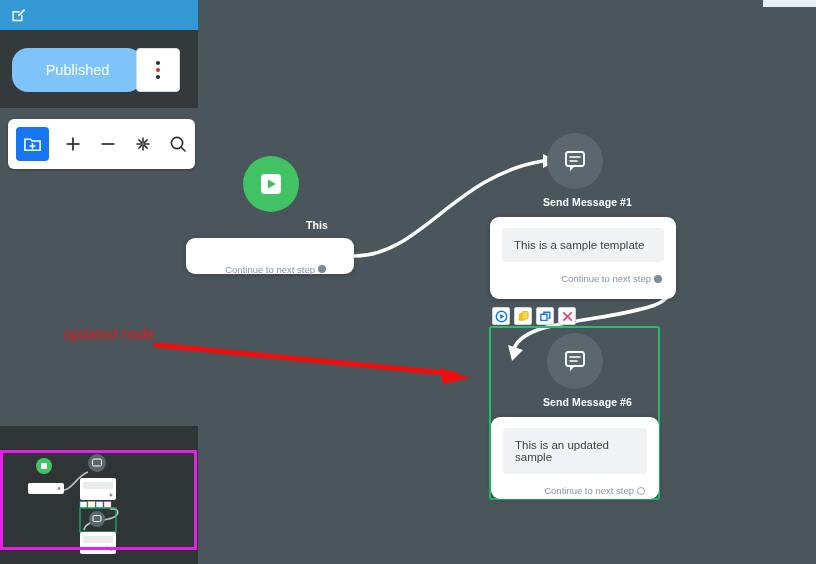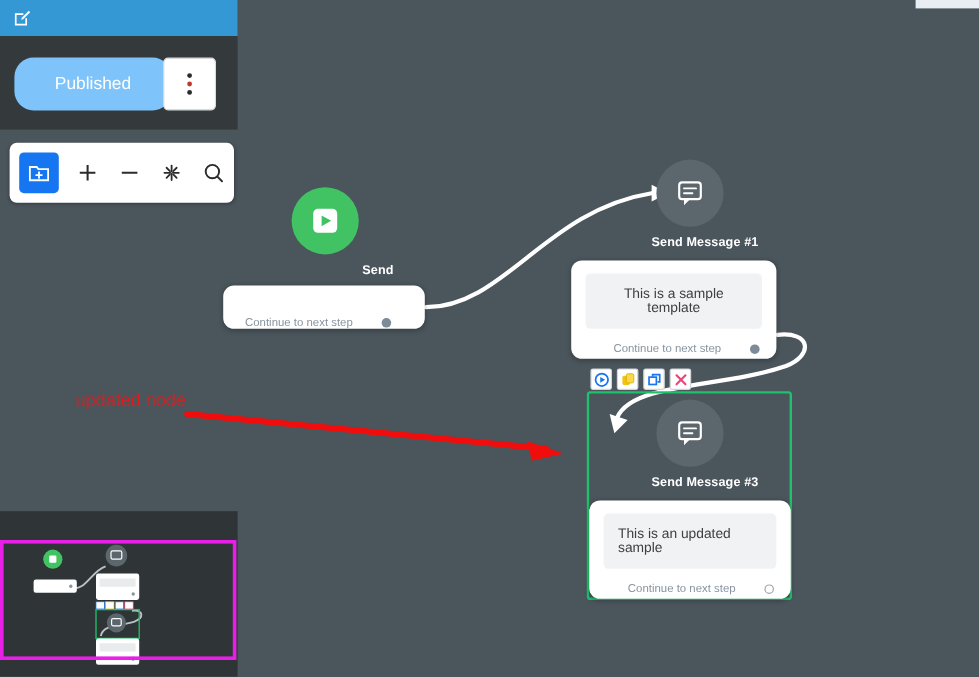--- a/index.html
+++ b/index.html
@@ -74,21 +74,21 @@
 
   .card {
     background:#ffffff; border-radius:9px; box-shadow:0 1px 4px rgba(0,0,0,.25);
   }
   .card-pill { padding:13px 14px 13px 0; }
   .tmpl-box {
     background:#f1f2f4; border-radius:4px; padding:11px 12px;
     font-size:11.5px; color:#3c4043;
   }
   .card-foot {
-    display:flex; align-items:center; justify-content:flex-end; gap:24px;
+    display:flex; align-items:center; justify-content:flex-end; gap:3px;
     font-size:9.5px; color:#8794a0; padding:10px 14px 0 0;
   }
   .dot-filled { width:8px; height:8px; border-radius:50%; background:#7d8a97; }
   .dot-hollow { width:8px; height:8px; border-radius:50%; border:1.4px solid #9aa6b1; background:transparent; }
 
   
   #node-msg2-wrap {
     position:absolute; left:489px; top:326px; width:171px; height:174px;
     border:2px solid #1fc16b; border-radius:3px; background:transparent;
   }
@@ -138,21 +138,21 @@
 
 <div id="annotation-text">updated node</div>
 
 <div class="node" style="left:213px; top:156px; width:115px;">
   <div class="node-circle start">
     <svg width="26" height="26" viewBox="0 0 26 26">
       <rect x="3" y="3" width="20" height="20" rx="4" fill="#ffffff"></rect>
       <polygon points="10,8.5 18,13 10,17.5" fill="#41c363"></polygon>
     </svg>
   </div>
-  <div class="node-label">Send</div>
+  <div class="node-label">This</div>
 </div>
 
 <div class="card card-pill" style="position:absolute; left:186px; top:238px; width:168px; height:36px;">
   <div class="card-foot" style="padding:0 14px 0 0; height:36px; align-items:center;">
     <span>Continue to next step</span>
     <span class="dot-filled"></span>
   </div>
 </div>
 
 <div class="node" style="left:517px; top:133px; width:115px;">
@@ -160,21 +160,21 @@
     <svg width="26" height="24" viewBox="0 0 26 24">
       <rect x="4" y="3" width="18" height="14" rx="2.5" fill="none" stroke="#ffffff" stroke-width="1.8"></rect>
       <polygon points="8,17 8,22 13,17" fill="#ffffff"></polygon>
       <line x1="8" y1="8" x2="18" y2="8" stroke="#ffffff" stroke-width="1.6" stroke-linecap="round"></line>
       <line x1="8" y1="12" x2="15" y2="12" stroke="#ffffff" stroke-width="1.6" stroke-linecap="round"></line>
     </svg>
   </div>
   <div class="node-label">Send Message #1</div>
 </div>
 
-<div class="card" style="position:absolute; left:476px; top:217px; width:171px; height:82px; padding:11px 12px;text-align:center;">
+<div class="card" style="position:absolute; left:490px; top:217px; width:186px; height:82px; padding:11px 12px;">
   <div class="tmpl-box">This is a sample template</div>
   <div class="card-foot" style="padding:11px 2px 0 0;">
     <span>Continue to next step</span>
     <span class="dot-filled"></span>
   </div>
 </div>
 
 <div id="node-actions">
   <button class="na-btn">
     <svg width="13" height="13" viewBox="0 0 14 14">
@@ -206,21 +206,21 @@
 
 <div class="node" style="left:517px; top:333px; width:115px;">
   <div class="node-circle msg">
     <svg width="26" height="24" viewBox="0 0 26 24">
       <rect x="4" y="3" width="18" height="14" rx="2.5" fill="none" stroke="#ffffff" stroke-width="1.8"></rect>
       <polygon points="8,17 8,22 13,17" fill="#ffffff"></polygon>
       <line x1="8" y1="8" x2="18" y2="8" stroke="#ffffff" stroke-width="1.6" stroke-linecap="round"></line>
       <line x1="8" y1="12" x2="15" y2="12" stroke="#ffffff" stroke-width="1.6" stroke-linecap="round"></line>
     </svg>
   </div>
-  <div class="node-label">Send Message #3</div>
+  <div class="node-label">Send Message #6</div>
 </div>
 
 <div class="card" style="position:absolute; left:491px; top:417px; width:168px; height:82px; padding:11px 12px;">
   <div class="tmpl-box">This is an updated sample</div>
   <div class="card-foot" style="padding:11px 2px 0 0;">
     <span>Continue to next step</span>
     <span class="dot-hollow"></span>
   </div>
 </div>
 

